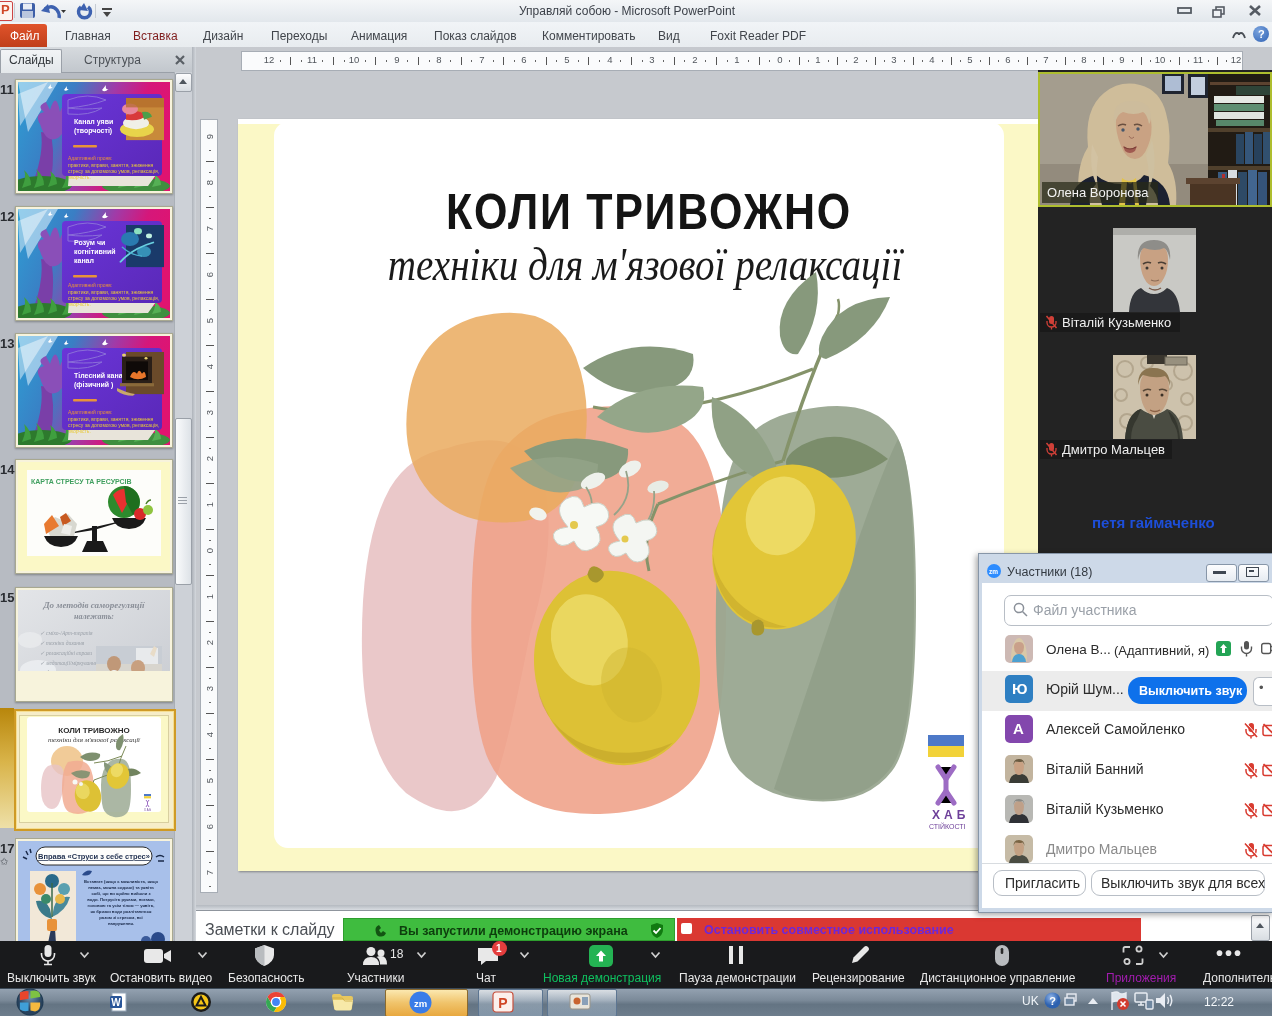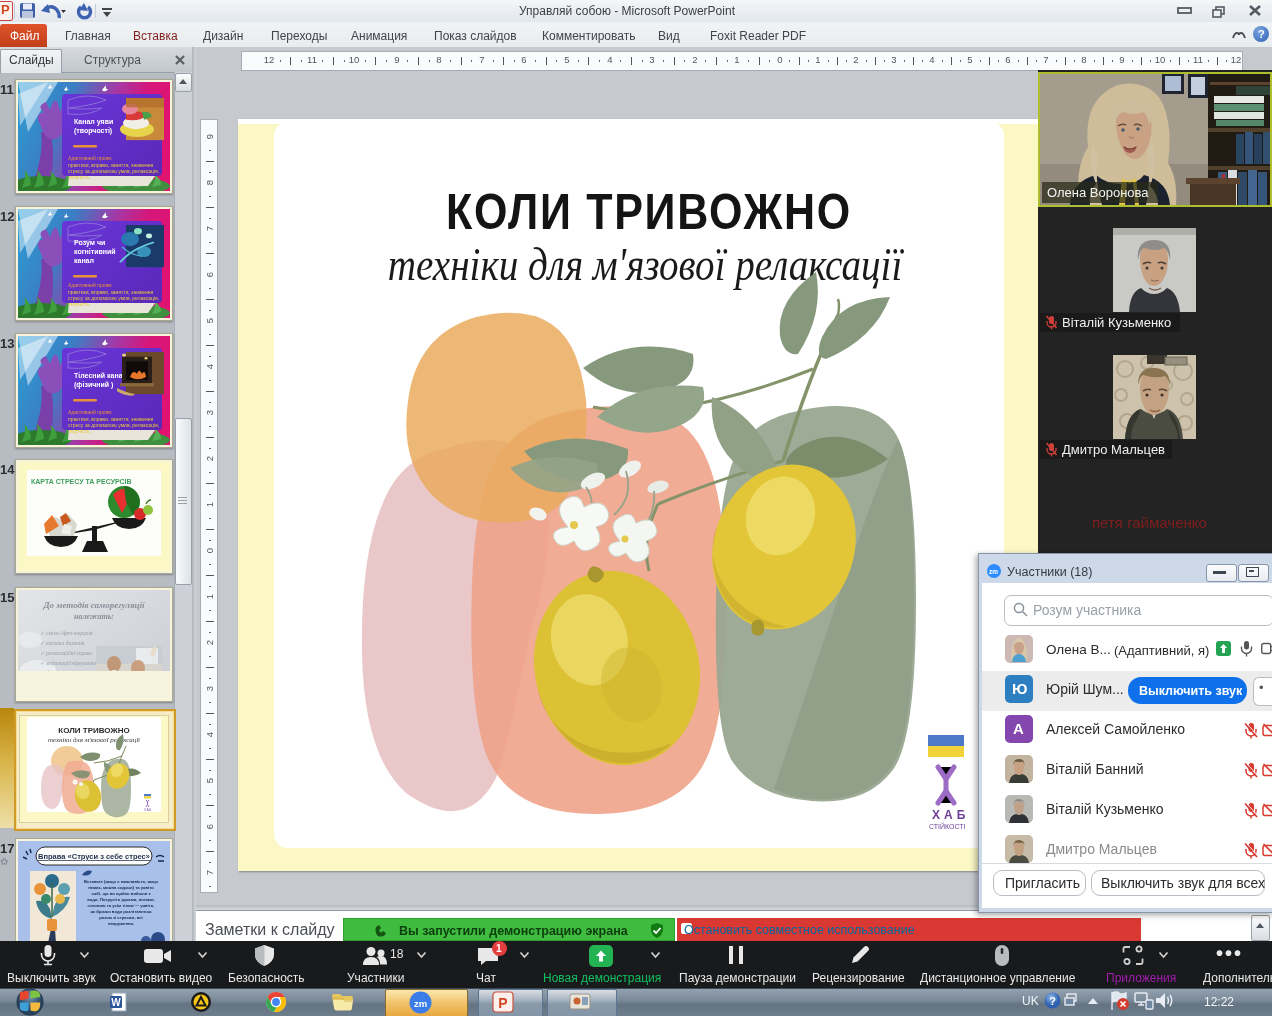--- a/index.html
+++ b/index.html
@@ -743,56 +743,56 @@
 <path d="M37 55 q5 3 10 0" stroke="#8a6045" stroke-width="1.3" fill="none"></path>
 </svg></div>
 <div class="abs" style="left:1040px;top:440px;width:132px;height:19px;background:rgba(20,20,20,.55);"></div>
 <svg class="abs" style="left:1045px;top:442px" width="13" height="15" viewBox="0 0 13 15">
 <rect x="4" y="1" width="5" height="8" rx="2.5" fill="#d04038"></rect>
 <path d="M2 6 v1.5 a4.5 4.5 0 0 0 9 0 V6 M6.5 12 v2.5" stroke="#d04038" stroke-width="1.3" fill="none"></path>
 <path d="M1.5 1 L11.5 13" stroke="#d04038" stroke-width="1.5"></path>
     </svg>
 <div class="abs tt" style="left:1062px;top:442px;font-size:13px;color:#f0f0f0;">Дмитро Мальцев</div>
 
-<div class="abs tt" style="left:1092px;top:514px;font-size:15px;font-weight:normal;color:#7f1d1d;">петя гаймаченко</div>
+<div class="abs tt" style="left:1092px;top:514px;font-size:15px;font-weight:bold;color:#1d4ed8;">петя гаймаченко</div>
 </div>
 
 <div class="abs" style="left:343px;top:918px;width:332px;height:23px;background:#3fbc3f;border:1px solid #2e9e2e;box-sizing:border-box;"></div>
 <svg class="abs" style="left:374px;top:923px" width="15" height="15" viewBox="0 0 15 15">
     <path d="M2 10 q-2 -6 3 -8 l2 3 l-2 2 q1 2 2 3 l2 -2 l3 2 q-2 5 -8 3 q-1.5 -1 -2 -3z" fill="#135413"></path>
   </svg>
 <div class="abs tt" style="left:399px;top:924px;font-size:12.5px;font-weight:bold;color:#0d3d0d;">Вы запустили демонстрацию экрана</div>
 <svg class="abs" style="left:649px;top:922px" width="16" height="17" viewBox="0 0 16 17">
     <path d="M8 1 L14 3 V8 q0 5 -6 8 q-6 -3 -6 -8 V3 Z" fill="#117a11"></path>
     <path d="M4.5 8.5 l2.5 2.5 l4.5 -5" stroke="#fff" stroke-width="1.8" fill="none"></path>
   </svg>
 <div class="abs" style="left:677px;top:918px;width:464px;height:23px;background:#da3832;"></div>
 <div class="abs" style="left:681px;top:923px;width:11px;height:11px;background:#fff;border-radius:2px;"></div>
-<div class="abs tt" style="left:684px;top:923px;font-size:12.5px;font-weight:normal;color:#0369a1;">Остановить совместное использование</div>
+<div class="abs tt" style="left:704px;top:923px;font-size:12.5px;font-weight:bold;color:#6d28d9;">Остановить совместное использование</div>
 
 <div id="ppanel">
 
 <div class="abs" style="left:978px;top:553px;width:294px;height:358px;background:#cdd9e8;border:1px solid #8796a8;box-shadow:-2px 2px 6px rgba(0,0,0,.35);"></div>
 <div class="abs" style="left:982px;top:583px;width:290px;height:324px;background:#fff;"></div>
 
 <div class="abs" style="left:987px;top:564px;width:14px;height:14px;border-radius:50%;background:#2d8cff;"></div>
 <div class="abs tt" style="left:989px;top:568px;font-size:6.5px;font-weight:bold;color:#fff;">zm</div>
 <div class="abs tt" style="left:1007px;top:565px;font-size:12.5px;color:#333a42;">Участники (18)</div>
 <div class="abs" style="left:1206px;top:564px;width:29px;height:16px;background:linear-gradient(#fdfdfe,#e6ebf1);border:1px solid #8796a8;border-radius:3px;"></div>
 <div class="abs" style="left:1213px;top:571px;width:13px;height:3px;background:#3f4752;"></div>
 <div class="abs" style="left:1238px;top:564px;width:29px;height:16px;background:linear-gradient(#fdfdfe,#e6ebf1);border:1px solid #8796a8;border-radius:3px;"></div>
 <div class="abs" style="left:1246px;top:567px;width:11px;height:8px;border:1.5px solid #3f4752;"></div>
 <div class="abs" style="left:1249px;top:570px;width:5px;height:2px;background:#3f4752;"></div>
 
 <div class="abs" style="left:1004px;top:595px;width:268px;height:29px;background:#fff;border:1px solid #b8bec6;border-radius:7px;"></div>
 <svg class="abs" style="left:1013px;top:602px" width="15" height="15" viewBox="0 0 15 15">
       <circle cx="6" cy="6" r="4.6" fill="none" stroke="#8a9099" stroke-width="1.5"></circle>
       <path d="M9.5 9.5 L14 14" stroke="#8a9099" stroke-width="1.5"></path>
     </svg>
-<div class="abs tt" style="left:1033px;top:602px;font-size:14px;color:#9aa0a8;">Розум участника</div>
+<div class="abs tt" style="left:1033px;top:602px;font-size:14px;color:#9aa0a8;">Файл участника</div>
 
 <div class="abs" style="left:982px;top:671px;width:290px;height:40px;background:#ececec;"></div>
 
 <div class="abs" style="left:1005px;top:635px;width:28px;height:28px;"><svg width="28" height="28" viewBox="0 0 28 28">
         <rect width="28" height="28" rx="5" fill="#cdb9b4"></rect>
 <path d="M6 26 q0 -14 3 -18 q2 -5 5 -5 q3 0 5 5 q3 4 3 18z" fill="#d9c8a8"></path>
 <path d="M9 12 q0 -5 5 -5 q5 0 5 5 q0 4 -2 6 q-2 2 -3 2 q-1 0 -3 -2 q-2 -2 -2 -6z" fill="#c9a08a"></path>
 <path d="M7 27 q1 -8 7 -8 q6 0 7 8z" fill="#4da0d0"></path>
       </svg></div>
 <div class="abs tt" style="left:1046px;top:642px;font-size:13.5px;color:#2b2b2b;">Олена В...</div>

